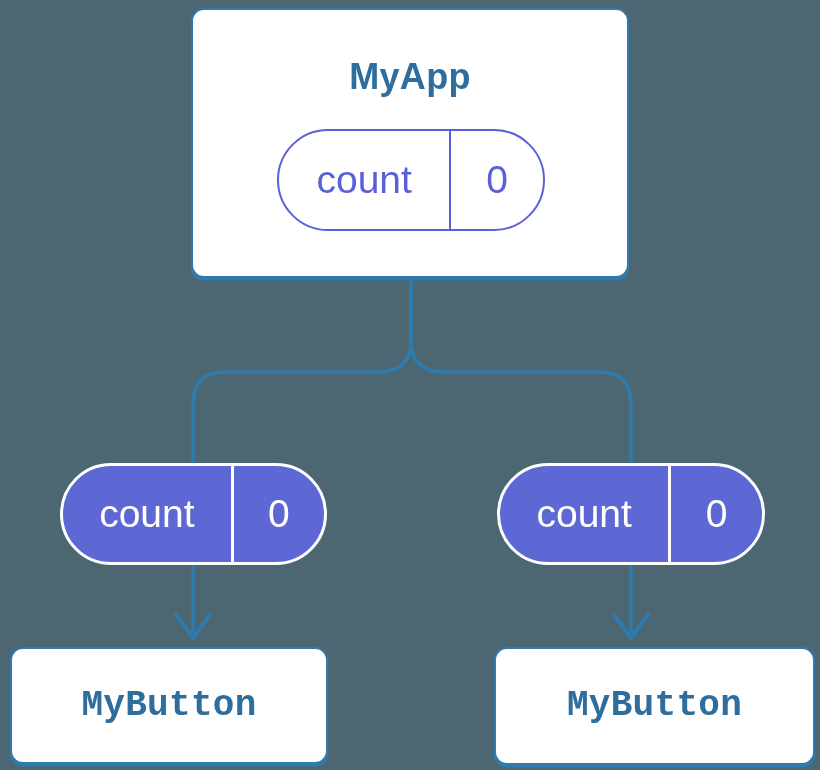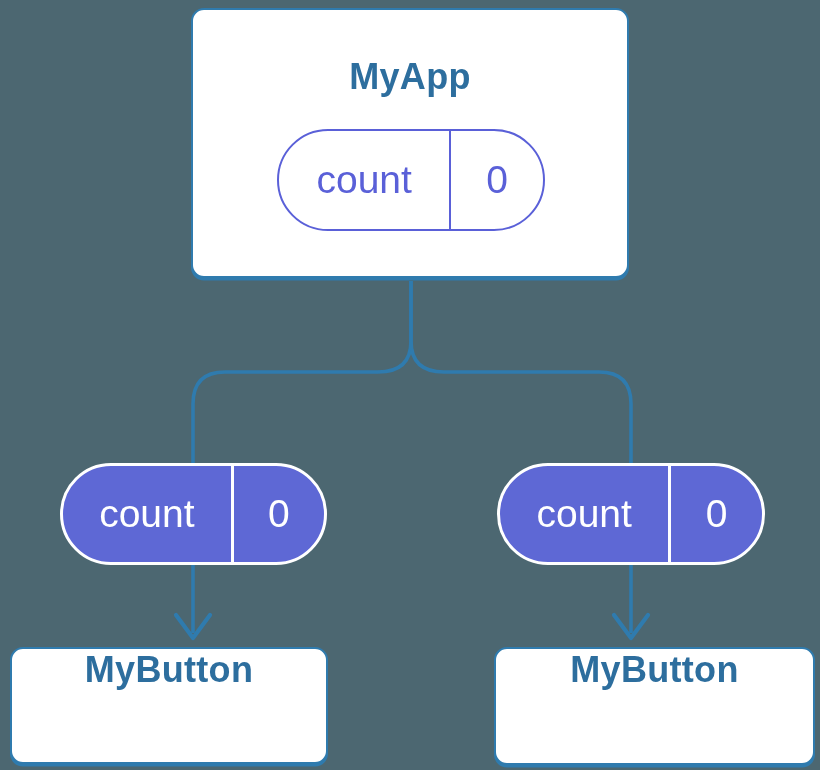--- a/index.html
+++ b/index.html
@@ -41,21 +41,21 @@
   .card{
     position:absolute;
     box-sizing:border-box;
     background:var(--card-fill);
     border:2px solid var(--card-border);
     box-shadow:0 2.5px 0 0 var(--card-border);
     border-radius:13px;
     z-index:1;
   }
   .parent-card{left:191px;top:8px;width:438px;height:270px;text-align:center;}
-  .child-card{display:flex;align-items:flex-start;justify-content:center;}
+  .child-card{display:flex;align-items:center;justify-content:center;font-family:Liberation Mono, monospace;}
   .child-card.left{left:10px;top:647px;width:318px;height:117px;}
   .child-card.right{left:494px;top:647px;width:321px;height:118px;}
   .card-title{
     color:var(--title-text);
     font-size:36px;
     font-weight:600;
     line-height:1.15;
     letter-spacing:0.3px;
   }
   .parent-card .card-title{margin-top:46px;}

